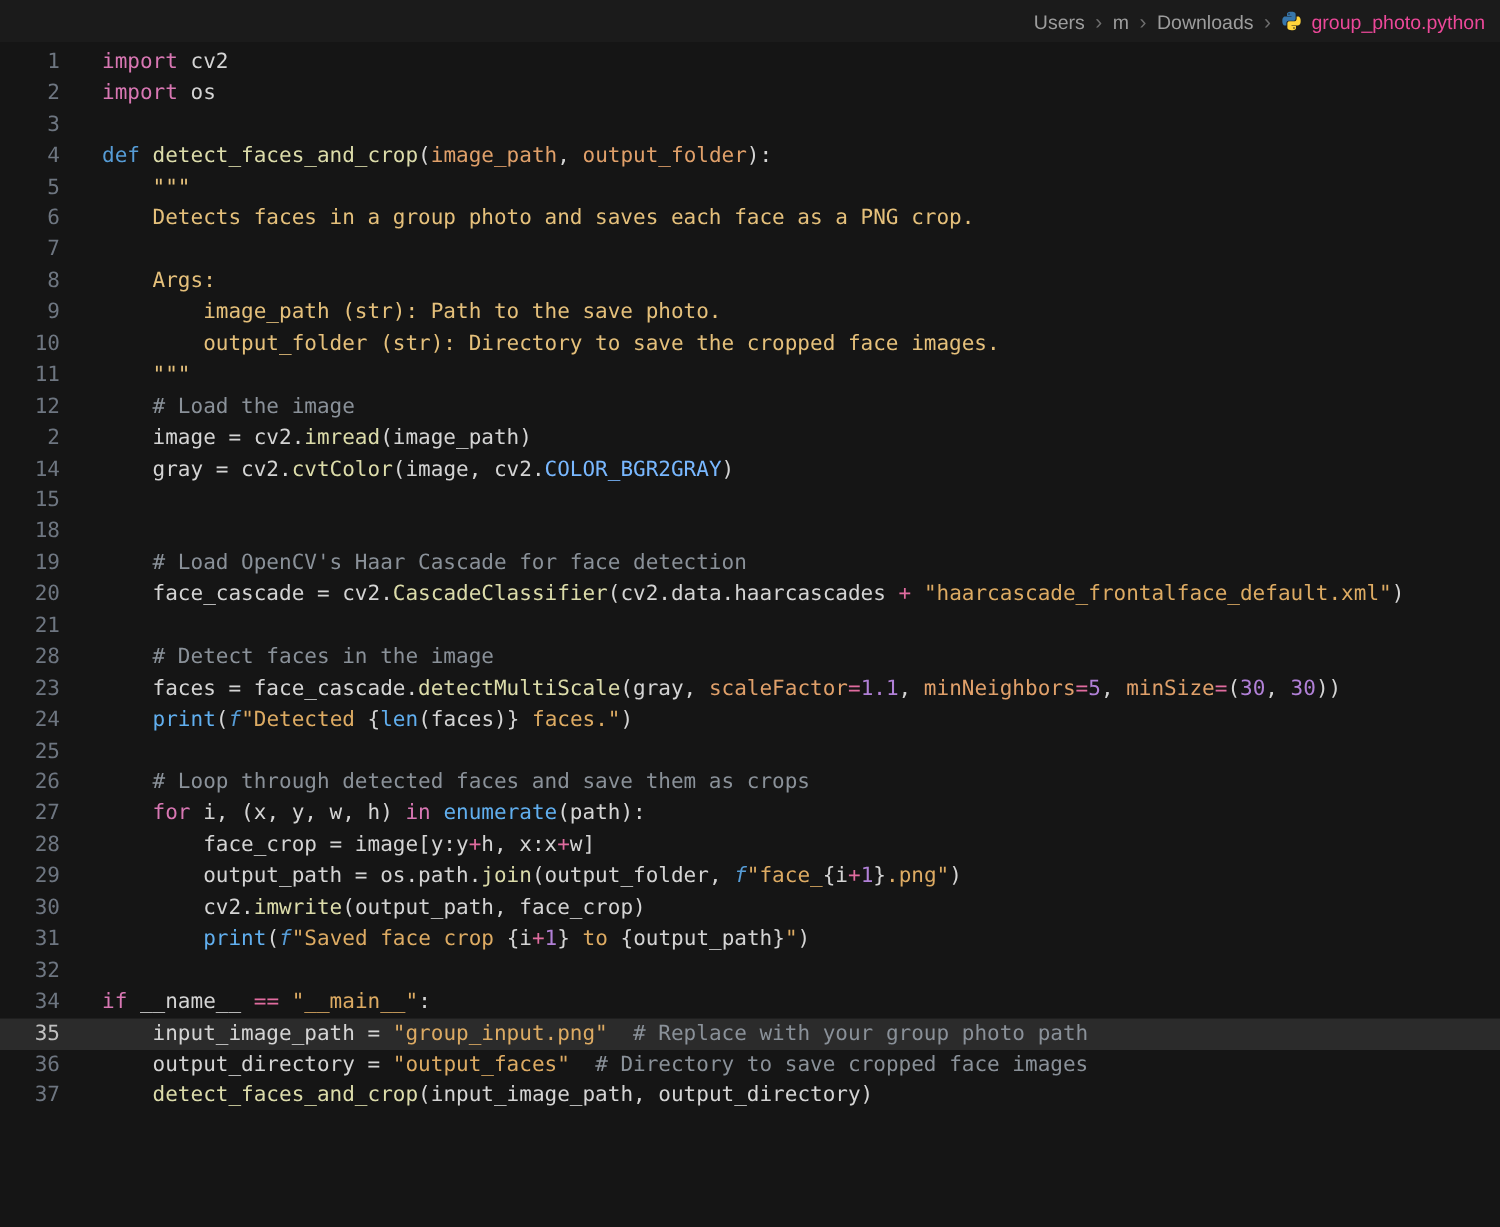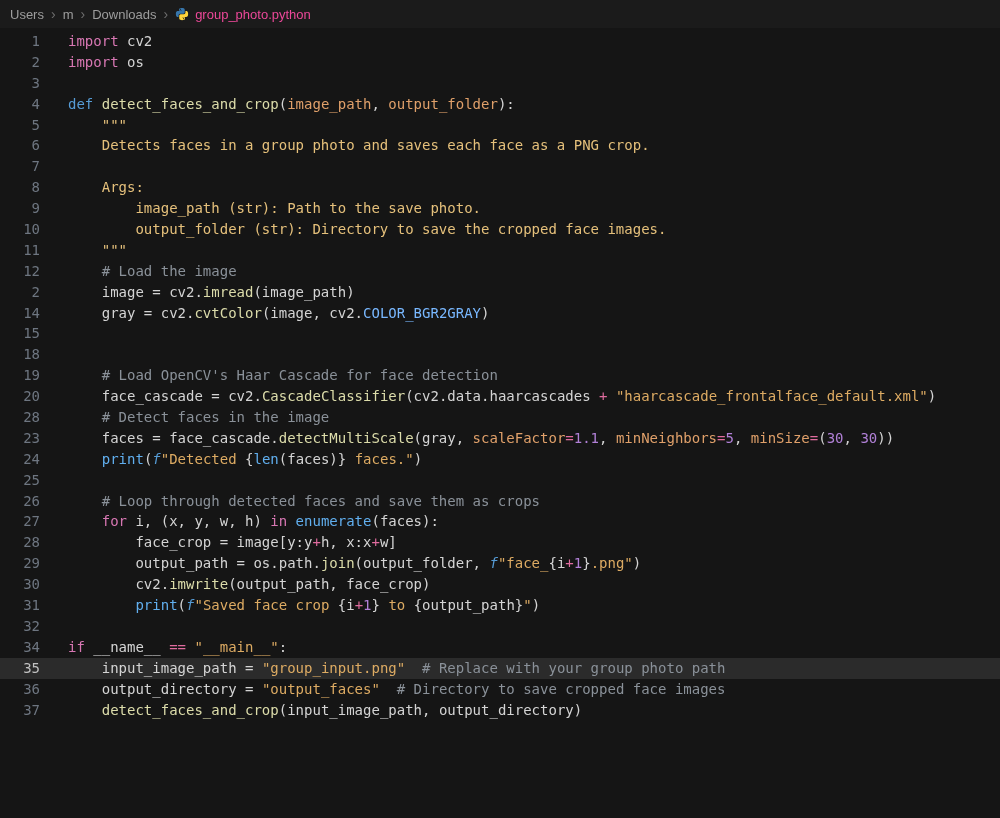--- a/index.html
+++ b/index.html
@@ -5,21 +5,21 @@
   *{box-sizing:border-box;margin:0;padding:0}
   html,body{width:1000px;height:818px;overflow:hidden}
   body{
     background:var(--editor_bg,#151515);
     font-family:"DejaVu Sans Mono",monospace;
   }
   .breadcrumb-bar{
     height:28px;display:flex;align-items:center;
     padding:0 10px;background:var(--bar_bg,#1b1b1b);
     font-family:"Liberation Sans","DejaVu Sans",sans-serif;
-    font-size:13px;color:var(--breadcrumb_text,#9d9d9d);
+    font-size:13px;color:var(--breadcrumb_text,#9d9d9d);justify-content:flex-end;
   }
   .crumb{cursor:pointer;white-space:nowrap}
   .crumb-sep{margin:0 7px;color:#6e6e6e;font-size:14px;line-height:1}
   .crumb-file{display:flex;align-items:center;gap:6px;color:#ec4899}
   .crumb-file .py-icon{width:14px;height:14px;display:block}
   .editor{padding-top:3px;height:790px}
   .code-line{
     display:flex;height:20.9px;line-height:20.9px;
     font-size:14px;white-space:pre;
   }
@@ -77,26 +77,27 @@
       <div class="code-line"><span class="line-number">9</span><span class="line-content"><span class="tok-doc">        image_path (str): Path to the save photo.</span></span></div>
       <div class="code-line"><span class="line-number">10</span><span class="line-content"><span class="tok-doc">        output_folder (str): Directory to save the cropped face images.</span></span></div>
       <div class="code-line"><span class="line-number">11</span><span class="line-content"><span class="tok-doc">    """</span></span></div>
       <div class="code-line"><span class="line-number">12</span><span class="line-content"><span class="tok-com">    # Load the image</span></span></div>
       <div class="code-line"><span class="line-number">2</span><span class="line-content"><span class="tok-pl">    image = cv2.</span><span class="tok-fn">imread</span><span class="tok-pl">(image_path)</span></span></div>
       <div class="code-line"><span class="line-number">14</span><span class="line-content"><span class="tok-pl">    gray = cv2.</span><span class="tok-fn">cvtColor</span><span class="tok-pl">(image, cv2.</span><span class="tok-const">COLOR_BGR2GRAY</span><span class="tok-pl">)</span></span></div>
       <div class="code-line"><span class="line-number">15</span><span class="line-content"></span></div>
       <div class="code-line"><span class="line-number">18</span><span class="line-content"></span></div>
       <div class="code-line"><span class="line-number">19</span><span class="line-content"><span class="tok-com">    # Load OpenCV's Haar Cascade for face detection</span></span></div>
       <div class="code-line"><span class="line-number">20</span><span class="line-content"><span class="tok-pl">    face_cascade = cv2.</span><span class="tok-fn">CascadeClassifier</span><span class="tok-pl">(cv2.data.haarcascades </span><span class="tok-op">+</span><span class="tok-pl"> </span><span class="tok-str">"haarcascade_frontalface_default.xml"</span><span class="tok-pl">)</span></span></div>
+      <div class="code-line"><span class="line-number">21</span><span class="line-content"></span></div>
       <div class="code-line"><span class="line-number">28</span><span class="line-content"><span class="tok-com">    # Detect faces in the image</span></span></div>
       <div class="code-line"><span class="line-number">23</span><span class="line-content"><span class="tok-pl">    faces = face_cascade.</span><span class="tok-fn">detectMultiScale</span><span class="tok-pl">(gray, </span><span class="tok-par">scaleFactor</span><span class="tok-op">=</span><span class="tok-num">1.1</span><span class="tok-pl">, </span><span class="tok-par">minNeighbors</span><span class="tok-op">=</span><span class="tok-num">5</span><span class="tok-pl">, </span><span class="tok-par">minSize</span><span class="tok-op">=</span><span class="tok-pl">(</span><span class="tok-num">30</span><span class="tok-pl">, </span><span class="tok-num">30</span><span class="tok-pl">))</span></span></div>
       <div class="code-line"><span class="line-number">24</span><span class="line-content"><span class="tok-pl">    </span><span class="tok-bi">print</span><span class="tok-pl">(</span><span class="tok-fpre">f</span><span class="tok-str">"Detected </span><span class="tok-brace">{</span><span class="tok-bi">len</span><span class="tok-pl">(faces)</span><span class="tok-brace">}</span><span class="tok-str"> faces."</span><span class="tok-pl">)</span></span></div>
       <div class="code-line"><span class="line-number">25</span><span class="line-content"></span></div>
       <div class="code-line"><span class="line-number">26</span><span class="line-content"><span class="tok-com">    # Loop through detected faces and save them as crops</span></span></div>
-      <div class="code-line"><span class="line-number">27</span><span class="line-content"><span class="tok-pl">    </span><span class="tok-kw">for</span><span class="tok-pl"> i, (x, y, w, h) </span><span class="tok-kw">in</span><span class="tok-pl"> </span><span class="tok-bi">enumerate</span><span class="tok-pl">(faces):</span></span></div>
+      <div class="code-line"><span class="line-number">27</span><span class="line-content"><span class="tok-pl">    </span><span class="tok-kw">for</span><span class="tok-pl"> i, (x, y, w, h) </span><span class="tok-kw">in</span><span class="tok-pl"> </span><span class="tok-bi">enumerate</span><span class="tok-pl">(path):</span></span></div>
       <div class="code-line"><span class="line-number">28</span><span class="line-content"><span class="tok-pl">        face_crop = image[y:y</span><span class="tok-op">+</span><span class="tok-pl">h, x:x</span><span class="tok-op">+</span><span class="tok-pl">w]</span></span></div>
       <div class="code-line"><span class="line-number">29</span><span class="line-content"><span class="tok-pl">        output_path = os.path.</span><span class="tok-fn">join</span><span class="tok-pl">(output_folder, </span><span class="tok-fpre">f</span><span class="tok-str">"face_</span><span class="tok-brace">{</span><span class="tok-pl">i</span><span class="tok-op">+</span><span class="tok-num">1</span><span class="tok-brace">}</span><span class="tok-str">.png"</span><span class="tok-pl">)</span></span></div>
       <div class="code-line"><span class="line-number">30</span><span class="line-content"><span class="tok-pl">        cv2.</span><span class="tok-fn">imwrite</span><span class="tok-pl">(output_path, face_crop)</span></span></div>
       <div class="code-line"><span class="line-number">31</span><span class="line-content"><span class="tok-pl">        </span><span class="tok-bi">print</span><span class="tok-pl">(</span><span class="tok-fpre">f</span><span class="tok-str">"Saved face crop </span><span class="tok-brace">{</span><span class="tok-pl">i</span><span class="tok-op">+</span><span class="tok-num">1</span><span class="tok-brace">}</span><span class="tok-str"> to </span><span class="tok-brace">{</span><span class="tok-pl">output_path</span><span class="tok-brace">}</span><span class="tok-str">"</span><span class="tok-pl">)</span></span></div>
       <div class="code-line"><span class="line-number">32</span><span class="line-content"></span></div>
       <div class="code-line"><span class="line-number">34</span><span class="line-content"><span class="tok-kw">if</span><span class="tok-pl"> __name__ </span><span class="tok-op">==</span><span class="tok-pl"> </span><span class="tok-str">"__main__"</span><span class="tok-pl">:</span></span></div>
       <div class="code-line current"><span class="line-number">35</span><span class="line-content"><span class="tok-pl">    input_image_path = </span><span class="tok-str">"group_input.png"</span><span class="tok-pl">  </span><span class="tok-com"># Replace with your group photo path</span></span></div>
       <div class="code-line"><span class="line-number">36</span><span class="line-content"><span class="tok-pl">    output_directory = </span><span class="tok-str">"output_faces"</span><span class="tok-pl">  </span><span class="tok-com"># Directory to save cropped face images</span></span></div>
       <div class="code-line"><span class="line-number">37</span><span class="line-content"><span class="tok-pl">    </span><span class="tok-fn">detect_faces_and_crop</span><span class="tok-pl">(input_image_path, output_directory)</span></span></div>
     </div>

